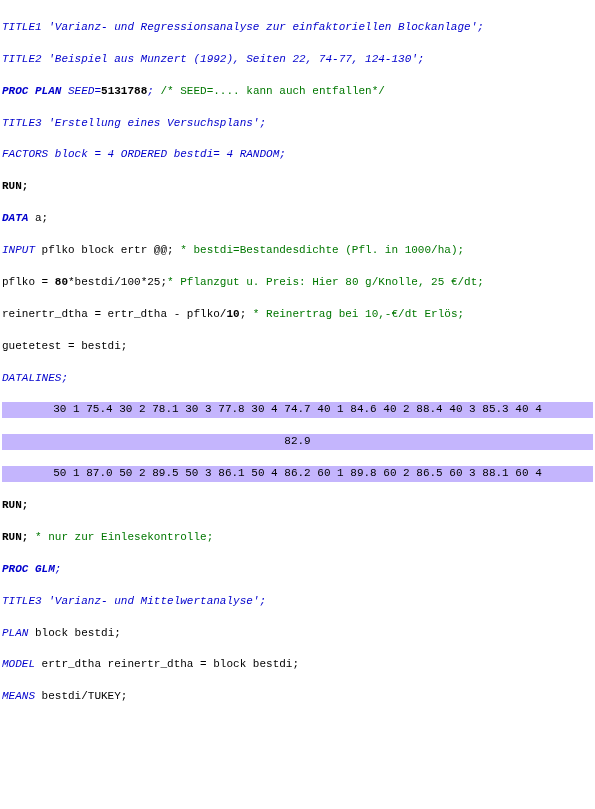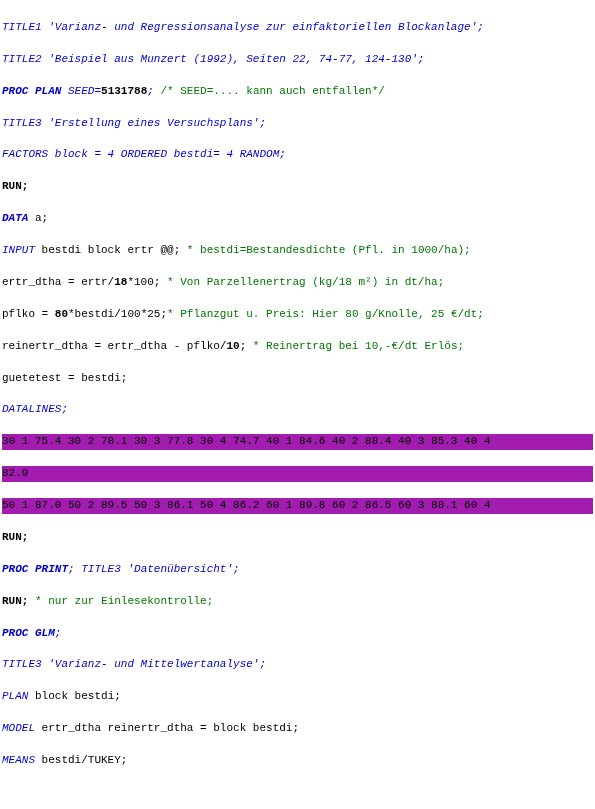--- a/index.html
+++ b/index.html
@@ -22,51 +22,50 @@
     .code-block {
       white-space: pre-wrap;
       word-break: break-word;
     }
     .c-blue { color: #0000cc; font-style: italic; }
     .c-green { color: #007700; font-family: Liberation Mono, monospace; }
     .c-bold { font-weight: bold; }
 
     
     .highlight-row {
-      background-color: #a21caf;
+      background-color: #c4b5fd;
       display: block;
+      text-align: center;
     }
 
     .line {
       position: relative;
       display: block;
     }
   </style>
 </head>
 <body>
 
 <div class="code-block">
 <span class="line"><span class="c-blue">TITLE1 'Varianz- und Regressionsanalyse zur einfaktoriellen Blockanlage';</span></span>
 <span class="line"><span class="c-blue">TITLE2 'Beispiel aus Munzert (1992), Seiten 22, 74-77, 124-130';</span></span>
 <span class="line"><span class="c-blue c-bold">PROC PLAN </span><span class="c-blue">SEED=</span><span class="c-bold">5131788</span><span class="c-blue">;</span><span class="c-green"> /* SEED=.... kann auch entfallen*/</span></span>
 <span class="line"><span class="c-blue">TITLE3 'Erstellung eines Versuchsplans';</span></span>
 <span class="line"><span class="c-blue">FACTORS block = 4 ORDERED bestdi= 4 RANDOM;</span></span>
 <span class="line"><span class="c-bold">RUN;</span></span>
 <span class="line"><span class="c-blue c-bold">DATA </span><span>a;</span></span>
-<span class="line"><span class="c-blue">INPUT </span><span>bestdi block ertr @@; </span><span class="c-green">* bestdi=Bestandesdichte (Pfl. in 1000/ha);</span></span>
-<span class="line"><span>ertr_dtha = ertr/</span><span class="c-bold">18</span><span>*100; </span><span class="c-green">* Von Parzellenertrag (kg/18 m²) in dt/ha;</span></span>
+<span class="line"><span class="c-blue">INPUT </span><span>pflko block ertr @@; </span><span class="c-green">* bestdi=Bestandesdichte (Pfl. in 1000/ha);</span></span>
 <span class="line"><span>pflko = </span><span class="c-bold">80</span><span>*bestdi/100*25;</span><span class="c-green">* Pflanzgut u. Preis: Hier 80 g/Knolle, 25 €/dt;</span></span>
 <span class="line"><span>reinertr_dtha = ertr_dtha - pflko/</span><span class="c-bold">10</span><span>; </span><span class="c-green">* Reinertrag bei 10,-€/dt Erlös;</span></span>
 <span class="line"><span>guetetest = bestdi;</span></span>
 <span class="line"><span class="c-blue">DATALINES;</span></span>
 <span class="line highlight-row"><span>30 1 75.4 30 2 78.1 30 3 77.8 30 4 74.7 40 1 84.6 40 2 88.4 40 3 85.3 40 4</span></span>
 <span class="line highlight-row"><span>82.9</span></span>
 <span class="line highlight-row"><span>50 1 87.0 50 2 89.5 50 3 86.1 50 4 86.2 60 1 89.8 60 2 86.5 60 3 88.1 60 4</span></span>
 <span class="line"><span class="c-bold">RUN;</span></span>
-<span class="line"><span class="c-blue c-bold">PROC PRINT</span><span class="c-blue">; </span><span class="c-blue">TITLE3 'Datenübersicht';</span></span>
 <span class="line"><span class="c-bold">RUN;</span><span> </span><span class="c-green">* nur zur Einlesekontrolle;</span></span>
 <span class="line"><span class="c-blue c-bold">PROC GLM</span><span class="c-blue">;</span></span>
 <span class="line"><span class="c-blue">TITLE3 'Varianz- und Mittelwertanalyse';</span></span>
 <span class="line"><span class="c-blue">PLAN </span><span>block bestdi;</span></span>
 <span class="line"><span class="c-blue">MODEL </span><span>ertr_dtha reinertr_dtha = block bestdi;</span></span>
 <span class="line"><span class="c-blue">MEANS </span><span>bestdi/TUKEY;</span></span>
 
 
 
 

